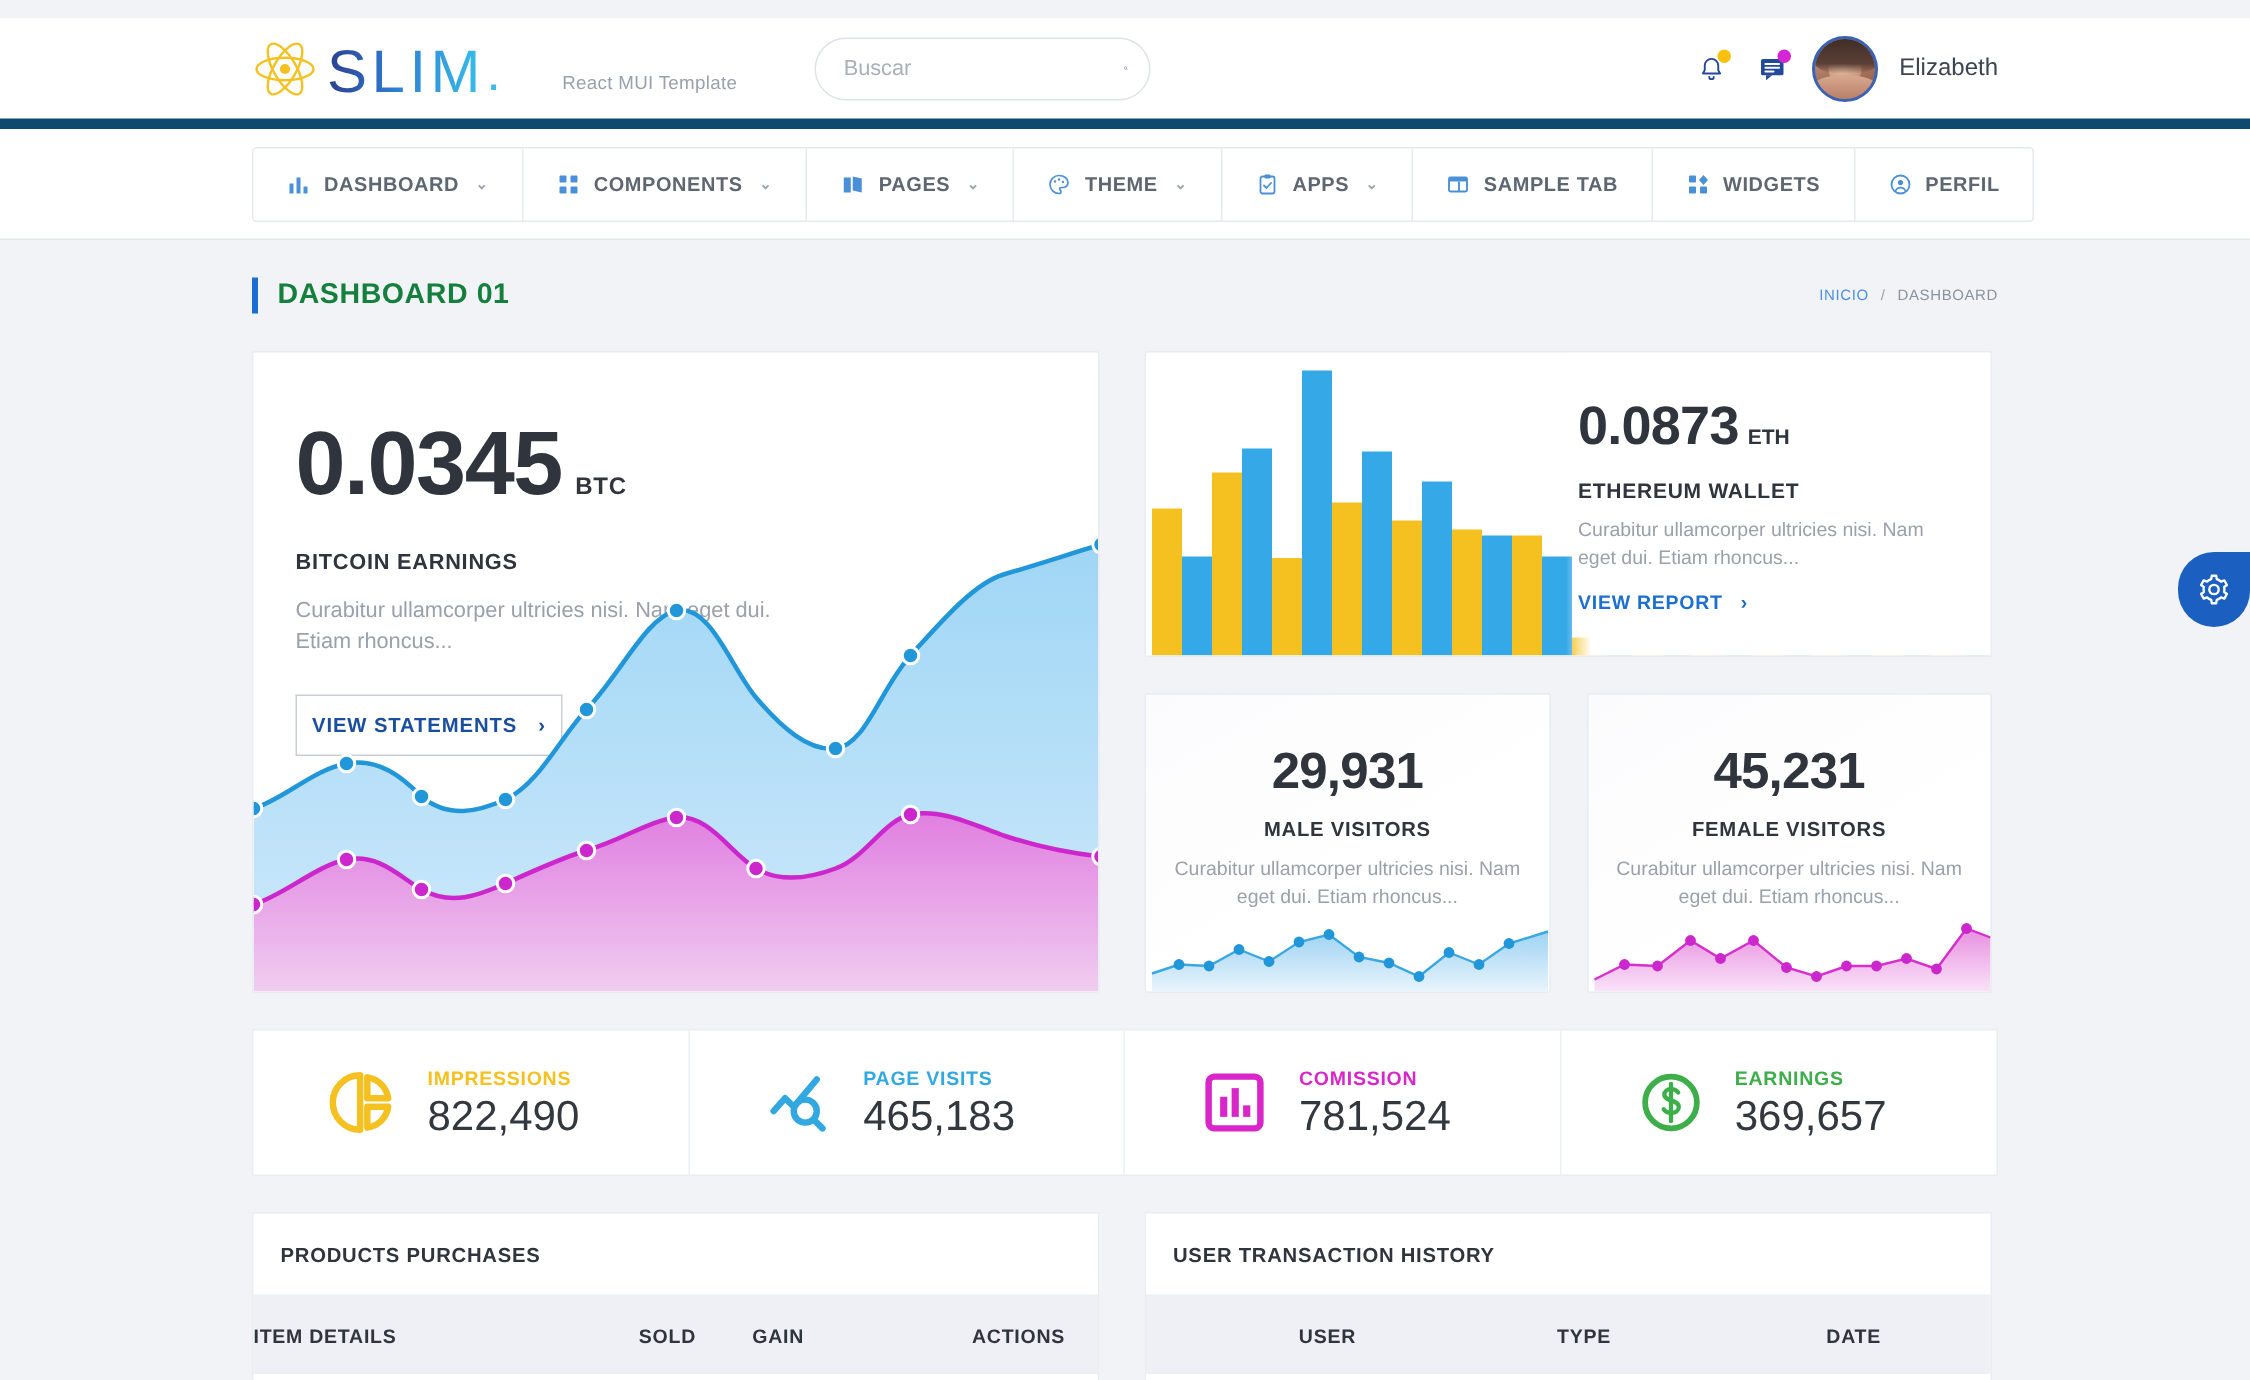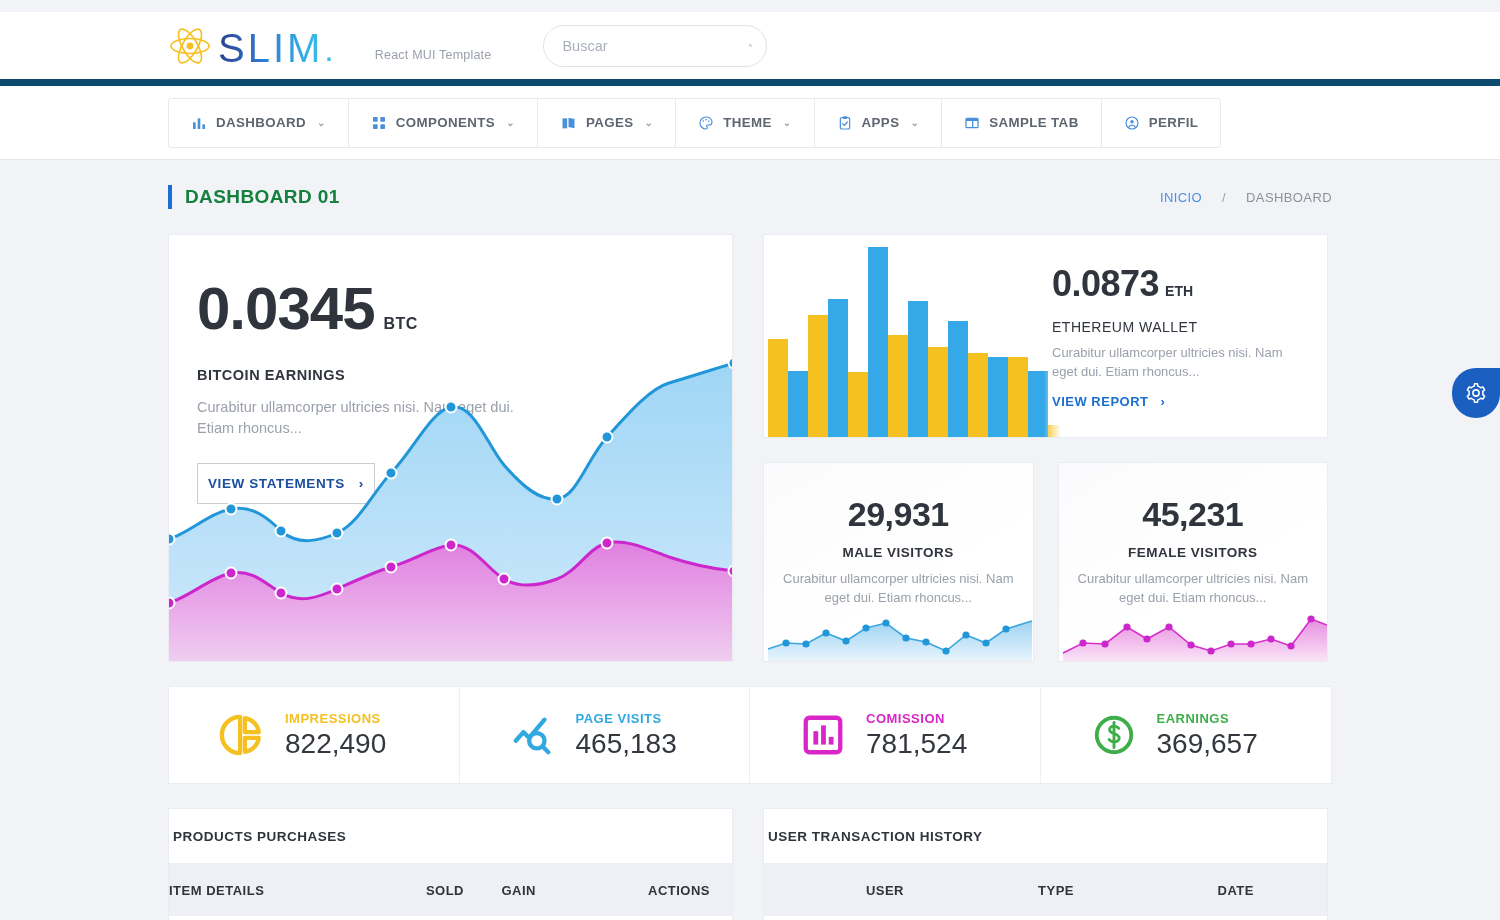--- a/index.html
+++ b/index.html
@@ -88,21 +88,21 @@
   }
   .navitem:last-child { border-right: none; }
   .nav-caret { font-size: 10px; color:#9aa2ad; margin-left: 2px; }
 
   
   .page { padding: 0 168px; }
   .pagehead { display:flex; align-items:center; height: 74px; }
   .pagetitle-wrap { display:flex; align-items:center; gap: 13px; }
   .title-bar { width: 4px; height: 24px; background:#1b6fd4; }
   .pagetitle { font-size: 19px; font-weight: 700; color:#15803d; letter-spacing:.4px;}
-  .crumbs { margin-left:auto; font-size: 13px; letter-spacing:.4px; display:flex; gap:20px;}
+  .crumbs { margin-left:auto; font-size: 10px; letter-spacing:.4px; display:flex; gap:8px;}
   .crumb-link { color:#4a90e2; }
   .crumb-sep { color:#9aa2ad; }
   .crumb-cur { color:#8a929d; }
 
   
   .grid {
     display: grid;
     grid-template-columns: 565px 565px;
     gap: 30px;
   }
@@ -122,21 +122,21 @@
   }
   .chart-abs { position:absolute; left:0; bottom:0; width:100%; }
 
   
   .rightcol { display:flex; flex-direction:column; gap:24px; }
   .eth-card { height: 204px; position:relative; overflow:hidden; display:flex; }
   .eth-chart { width: 280px; position:relative; }
   .eth-text { padding: 28px 20px 0 8px; flex:1; }
   .eth-num { font-size: 36px; font-weight:700; color:#2f343d; letter-spacing:-.5px;}
   .eth-unit { font-size: 14px; font-weight:700; color:#2f343d; margin-left:6px;}
-  .eth-title { font-size: 14px; font-weight:400; color:#2f343d; letter-spacing:.5px; margin-top:14px;}
+  .eth-title { font-size: 14px; font-weight:700; color:#2f343d; letter-spacing:.5px; margin-top:14px;}
   .eth-desc { font-size:13px; color:#9aa1ab; line-height:19px; margin-top:8px; }
   .link-btn { margin-top:13px; display:inline-flex; align-items:center; gap:12px; font-size:13px; font-weight:700; color:#1d6fd0; letter-spacing:.5px; cursor:pointer;}
 
   .visitors { display:grid; grid-template-columns: 1fr 1fr; gap:24px; }
   .vcard { height: 200px; position:relative; overflow:hidden; text-align:center; padding-top: 32px;
            background: linear-gradient(150deg,#fbfbfd 0%, #ffffff 60%); }
   .vnum { font-size: 34px; font-weight:700; color:#2f343d; letter-spacing:-.5px;}
   .vlabel { font-size: 13.5px; font-weight:700; color:#2f343d; letter-spacing:.5px; margin-top:11px;}
   .vdesc { font-size:13px; color:#9aa1ab; line-height:19px; margin-top:9px; padding:0 18px;}
 
@@ -146,21 +146,21 @@
     display:grid; grid-template-columns: repeat(4,1fr); height: 98px;
   }
   .stat { display:flex; align-items:center; gap:20px; padding-left: 50px; border-right:1px solid #eceff3;}
   .stat:last-child{ border-right:none; }
   .stat-label { font-size: 13px; font-weight:700; letter-spacing:.5px; }
   .stat-value { font-size: 28px; color:#33383f; margin-top:2px; }
 
   
   .tables { margin-top: 24px; display:grid; grid-template-columns: 565px 565px; gap:30px; }
   .tbl-card { background:#fff; border:1px solid #e9ecf1; }
-  .tbl-head { height: 55px; display:flex; align-items:center; padding-left: 4px;
+  .tbl-head { height: 55px; display:flex; align-items:center; padding-left: 18px;
               font-size: 13.5px; font-weight:700; color:#2f343d; letter-spacing:.5px; border-bottom:1px solid #eceff3;}
   .tbl-cols { height: 52px; background:#eef0f5; display:flex; align-items:center;
               font-size: 13px; font-weight:700; color:#2f343d; letter-spacing:.5px;}
   .tbl-body-row { height: 30px; }
 </style>
 </head>
 <body>
 
 <div class="header">
   <div class="brand">
@@ -178,20 +178,45 @@
   </div>
 
   <div class="search-wrap">
     <input class="search-input" type="text" placeholder="Buscar" style="">
     <svg width="19" height="19" viewBox="0 0 24 24">
       <circle cx="10.5" cy="10.5" r="7" fill="none" stroke="#23499a" stroke-width="2"></circle>
       <line x1="15.6" y1="15.6" x2="21" y2="21" stroke="#23499a" stroke-width="2" stroke-linecap="round"></line>
     </svg>
   </div>
 
+  <div class="header-right">
+    <div class="icon-btn">
+      <svg width="18" height="20" viewBox="0 0 24 24">
+        <path d="M12 3a6 6 0 0 0-6 6v4l-1.6 3h15.2L18 13V9a6 6 0 0 0-6-6z" fill="none" stroke="#23499a" stroke-width="1.7" stroke-linejoin="round"></path>
+        <path d="M10 19a2 2 0 0 0 4 0" fill="none" stroke="#23499a" stroke-width="1.7" stroke-linecap="round"></path>
+      </svg>
+      <span class="badge-dot badge-yellow"></span>
+    </div>
+    <div class="icon-btn">
+      <svg width="21" height="20" viewBox="0 0 24 24">
+        <rect x="3" y="4" width="18" height="13" rx="1.5" fill="#23499a"></rect>
+        <path d="M7 17v4l5-4z" fill="#23499a"></path>
+        <g stroke="#fff" stroke-width="1.5" stroke-linecap="round">
+          <line x1="6.5" y1="8" x2="17.5" y2="8"></line>
+          <line x1="6.5" y1="11" x2="17.5" y2="11"></line>
+          <line x1="6.5" y1="14" x2="13" y2="14"></line>
+        </g>
+      </svg>
+      <span class="badge-dot badge-pink"></span>
+    </div>
+    <div class="avatar">
+      <div class="avatar-shoulders"></div>
+    </div>
+    <span class="username">Elizabeth</span>
+  </div>
 </div>
 
 <div class="navbar">
   <div class="navstrip">
 
     <div class="navitem">
       <svg width="16" height="16" viewBox="0 0 24 24">
         <rect x="3" y="11" width="4" height="10" fill="#4a90d9"></rect>
         <rect x="10" y="5" width="4" height="16" fill="#4a90d9"></rect>
         <rect x="17" y="14" width="4" height="7" fill="#4a90d9"></rect>
@@ -243,20 +268,29 @@
 
     <div class="navitem">
       <svg width="16" height="16" viewBox="0 0 24 24">
         <rect x="3" y="5" width="18" height="14" rx="1.5" fill="none" stroke="#4a90d9" stroke-width="1.9"></rect>
         <rect x="3" y="5" width="18" height="4" fill="#4a90d9"></rect>
         <line x1="13" y1="9" x2="13" y2="19" stroke="#4a90d9" stroke-width="1.9"></line>
       </svg>
       <span>SAMPLE TAB</span>
     </div>
 
+    <div class="navitem">
+      <svg width="16" height="16" viewBox="0 0 24 24">
+        <rect x="3" y="3" width="7" height="7" rx="1" fill="#4a90d9"></rect>
+        <path d="M17.5 2.5l4.5 5-4.5 5-4.5-5z" fill="#4a90d9"></path>
+        <rect x="3" y="14" width="7" height="7" rx="1" fill="#4a90d9"></rect>
+        <rect x="14" y="14" width="7" height="7" rx="1" fill="#4a90d9"></rect>
+      </svg>
+      <span>WIDGETS</span>
+    </div>
 
     <div class="navitem">
       <svg width="16" height="16" viewBox="0 0 24 24">
         <circle cx="12" cy="12" r="9" fill="none" stroke="#4a90d9" stroke-width="1.8"></circle>
         <circle cx="12" cy="10" r="2.6" fill="#4a90d9"></circle>
         <path d="M7 18.5c1-2.4 3-3.4 5-3.4s4 1 5 3.4" fill="none" stroke="#4a90d9" stroke-width="1.7" stroke-linecap="round"></path>
       </svg>
       <span>PERFIL</span>
     </div>
 

